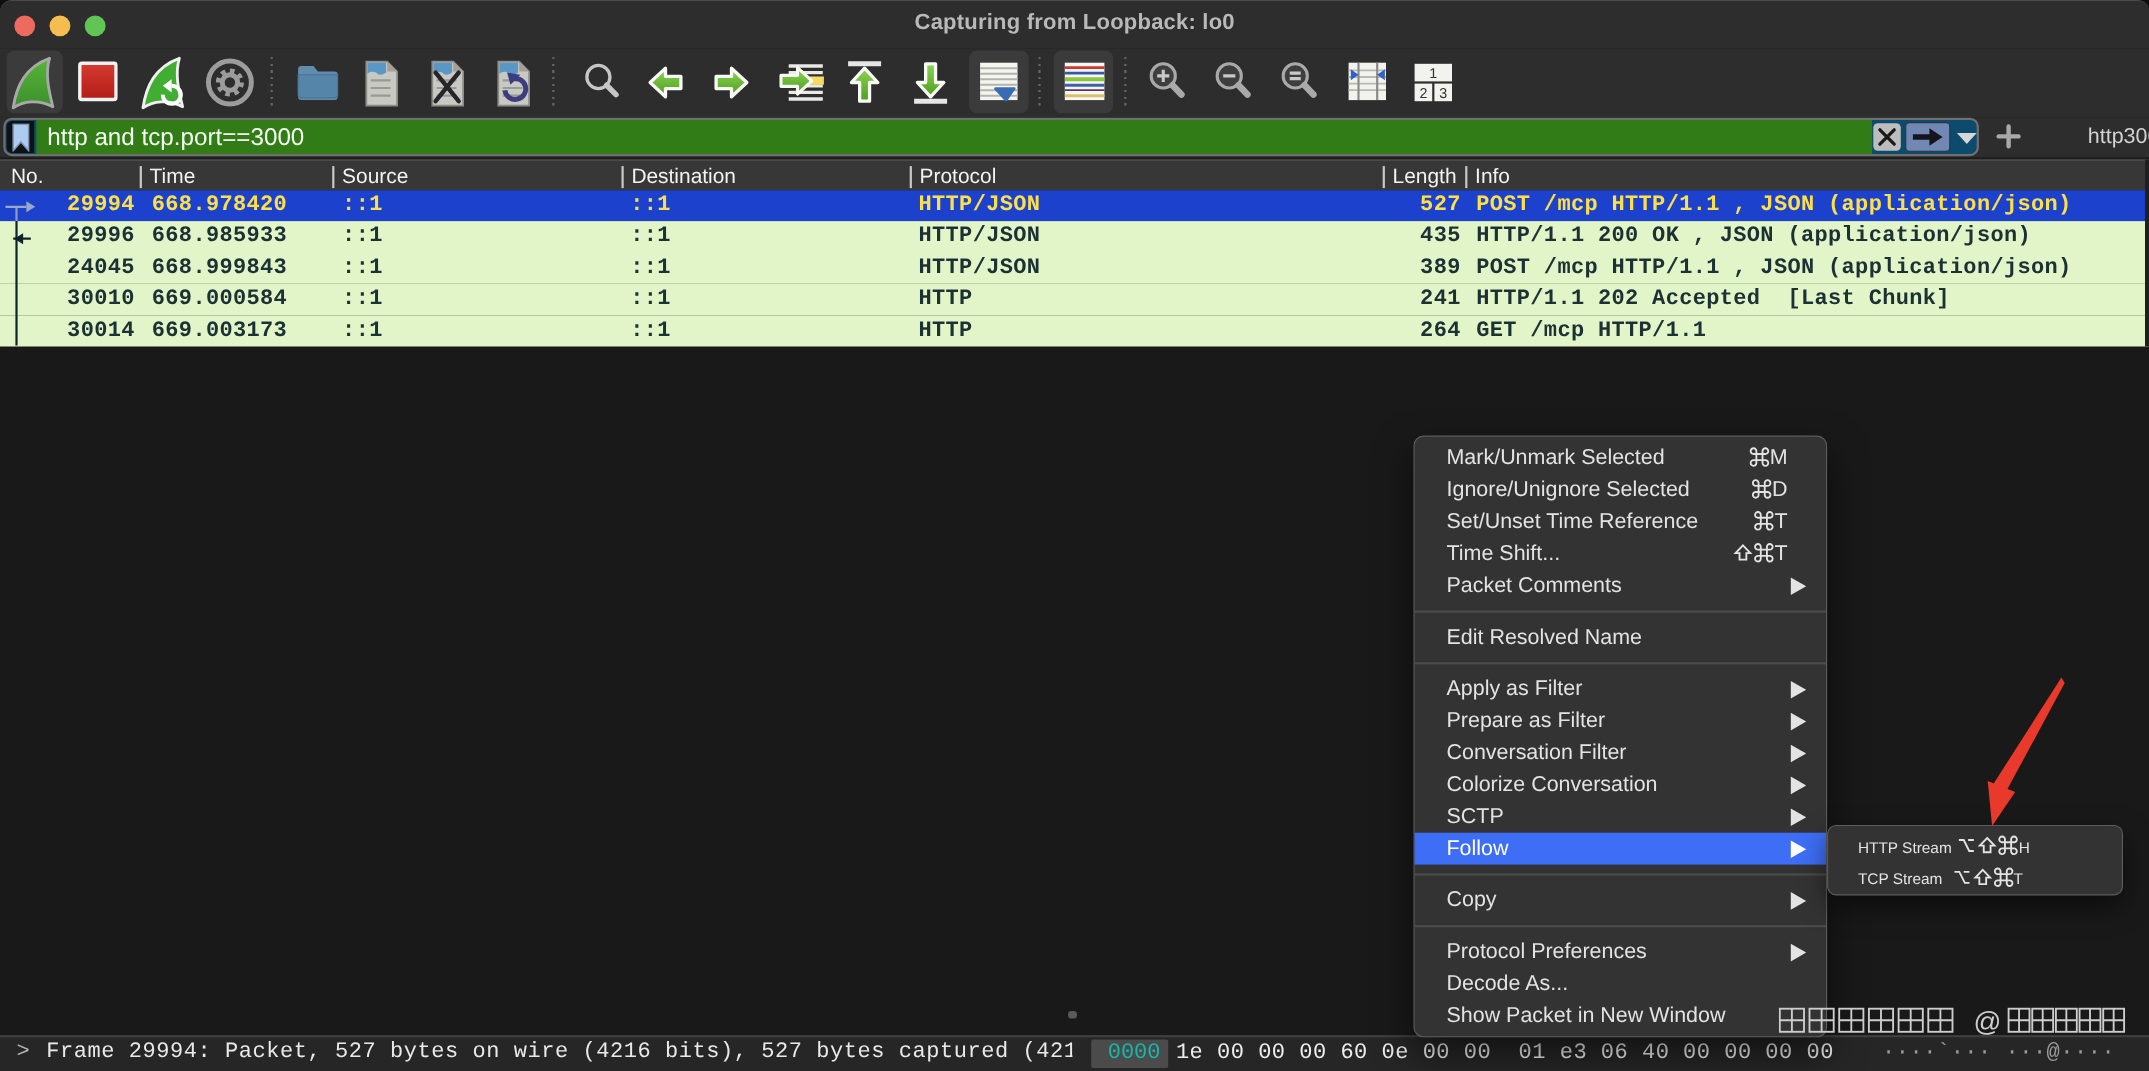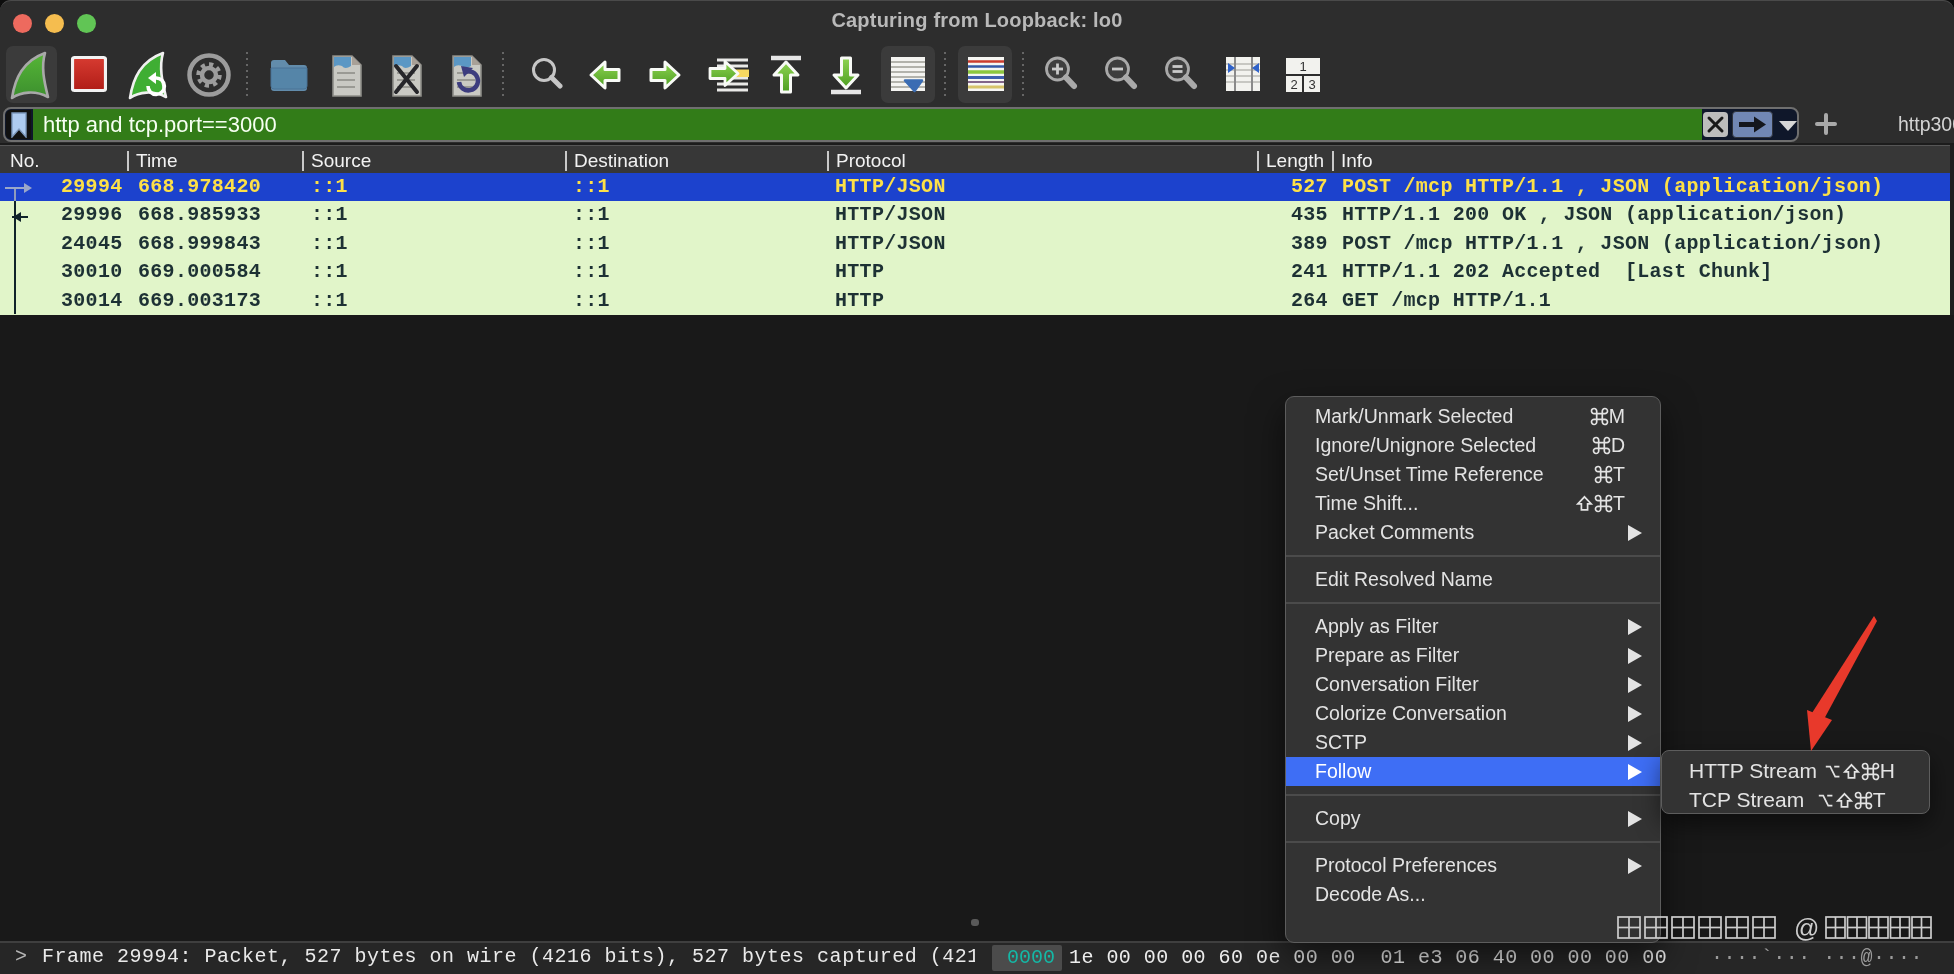--- a/index.html
+++ b/index.html
@@ -16,21 +16,21 @@
 
   .light { width:19px; height:19px; border-radius:50%; top:14px; }
 
   #title { width:100%; top:9px; text-align:center; color:#b9b9b9; font-size:20px; font-weight:bold; letter-spacing:0.2px;}
 
   .toolbg { top:46px; height:57px; background:#3b3b3b; border-radius:7px; }
   .sep { top:52px; height:44px; width:2px; background:transparent;
          background-image:repeating-linear-gradient(#666 0 2px, transparent 2px 6px); }
 
   
-  #filterbox { left:3px; top:107px; width:1796px; height:35px; background:#0f172a;
+  #filterbox { left:3px; top:107px; width:1796px; height:35px; background:#0c4a6e;
                border:2px solid #6f6f6f; border-radius:8px; overflow:hidden;}
   #filtergreen { left:28px; top:0px; width:1669px; height:31px; background:#327c18; }
   #filtertext { left:38px; top:3px; color:#f6fff2; font-size:22px; }
 
   
   #thead { left:0; top:145px; width:1954px; height:28px; border-top:1px solid #565656; background:#373737; color:#f2f2f2; font-size:19px; }
   .hsep { top:5px; width:2px; height:20px; background:#c9c9c9; position:absolute; }
   .hlabel { top:4px; position:absolute;text-align:center; }
   .prow { left:0; width:1954px; height:28.4px; font-size:20px; font-weight:700; letter-spacing:0.3px; font-family:"Liberation Mono", monospace; }
   .prow div { position:absolute; top:2px; white-space:pre; }
@@ -47,21 +47,21 @@
   .mi .sc { position:absolute; right:35px; top:0; text-align:right; white-space:nowrap; }
   .sc svg, .si svg { vertical-align:-3px; }
   .mi .sub { position:absolute; right:18px; top:7px; width:0; height:0;
              border-left:14px solid #e3e3e3; border-top:8px solid transparent; border-bottom:8px solid transparent; }
   .msep { height:2px; background:#4b4b4b; margin:8px 0; }
   #follow { background:#3e6ef5; color:#ffffff; }
   #follow .sub { border-left-color:#ffffff; }
 
   #submenu { left:1661px; top:750px; width:269px; height:64px; background:#333333;
              border:1px solid #5d5d5d; border-radius:8px; box-shadow:0 10px 24px rgba(0,0,0,0.5); padding-top:5px;}
-  .si { height:29px; color:#e3e3e3; font-size:21px; line-height:29px; padding-left:27px; white-space:pre; }
+  .si { height:29px; color:#e3e3e3; font-size:14px; line-height:29px; padding-left:27px; white-space:pre; }
 </style>
 </head>
 <body>
   <div class="abs" id="winbg"></div>
   <div class="abs" id="titlebar"></div>
   <div class="abs" id="toolbar"></div>
   <div class="abs" id="filterband"></div>
 
   <div class="abs light" style="left:13px; background:#ed6a5e;"></div>
   <div class="abs light" style="left:44.5px; background:#f5bd4f;"></div>
@@ -383,20 +383,21 @@
     <div class="mi">Prepare as Filter<span class="sub"></span></div>
     <div class="mi">Conversation Filter<span class="sub"></span></div>
     <div class="mi">Colorize Conversation<span class="sub"></span></div>
     <div class="mi">SCTP<span class="sub"></span></div>
     <div class="mi" id="follow">Follow<span class="sub"></span></div>
     <div class="msep"></div>
     <div class="mi">Copy<span class="sub"></span></div>
     <div class="msep"></div>
     <div class="mi">Protocol Preferences<span class="sub"></span></div>
     <div class="mi">Decode As...</div>
+    <div class="mi">Show Packet in New Window</div>
   </div>
 
   <div class="abs" id="submenu">
     <div class="si">HTTP Stream <svg width="19" height="19" viewBox="0 0 19 19" fill="none" stroke="#e3e3e3" stroke-width="1.7">
         <path d="M2.8,4.6 H7.2 L12.2,14.6 H16.4 M11.2,4.6 H16.4"></path>
       </svg><svg width="19" height="19" viewBox="0 0 19 19" fill="none" stroke="#e3e3e3" stroke-width="1.7">
         <path d="M9.5,2.8 L16.2,9.8 H12.6 V15.8 H6.4 V9.8 H2.8 Z"></path>
       </svg><svg width="19" height="19" viewBox="0 0 19 19" fill="none" stroke="#e3e3e3" stroke-width="1.7">
         <path d="M6.7,6.7 V4.2 A2.6,2.6 0 1 0 4.1,6.7 H6.7 M12.3,6.7 H14.8 A2.6,2.6 0 1 0 12.3,4.2 V6.7 M12.3,12.3 V14.8 A2.6,2.6 0 1 0 14.9,12.3 H12.3 M6.7,12.3 H4.2 A2.6,2.6 0 1 0 6.7,14.9 V12.3 M6.7,6.7 H12.3 V12.3 H6.7 Z"></path>
       </svg>H</div>

